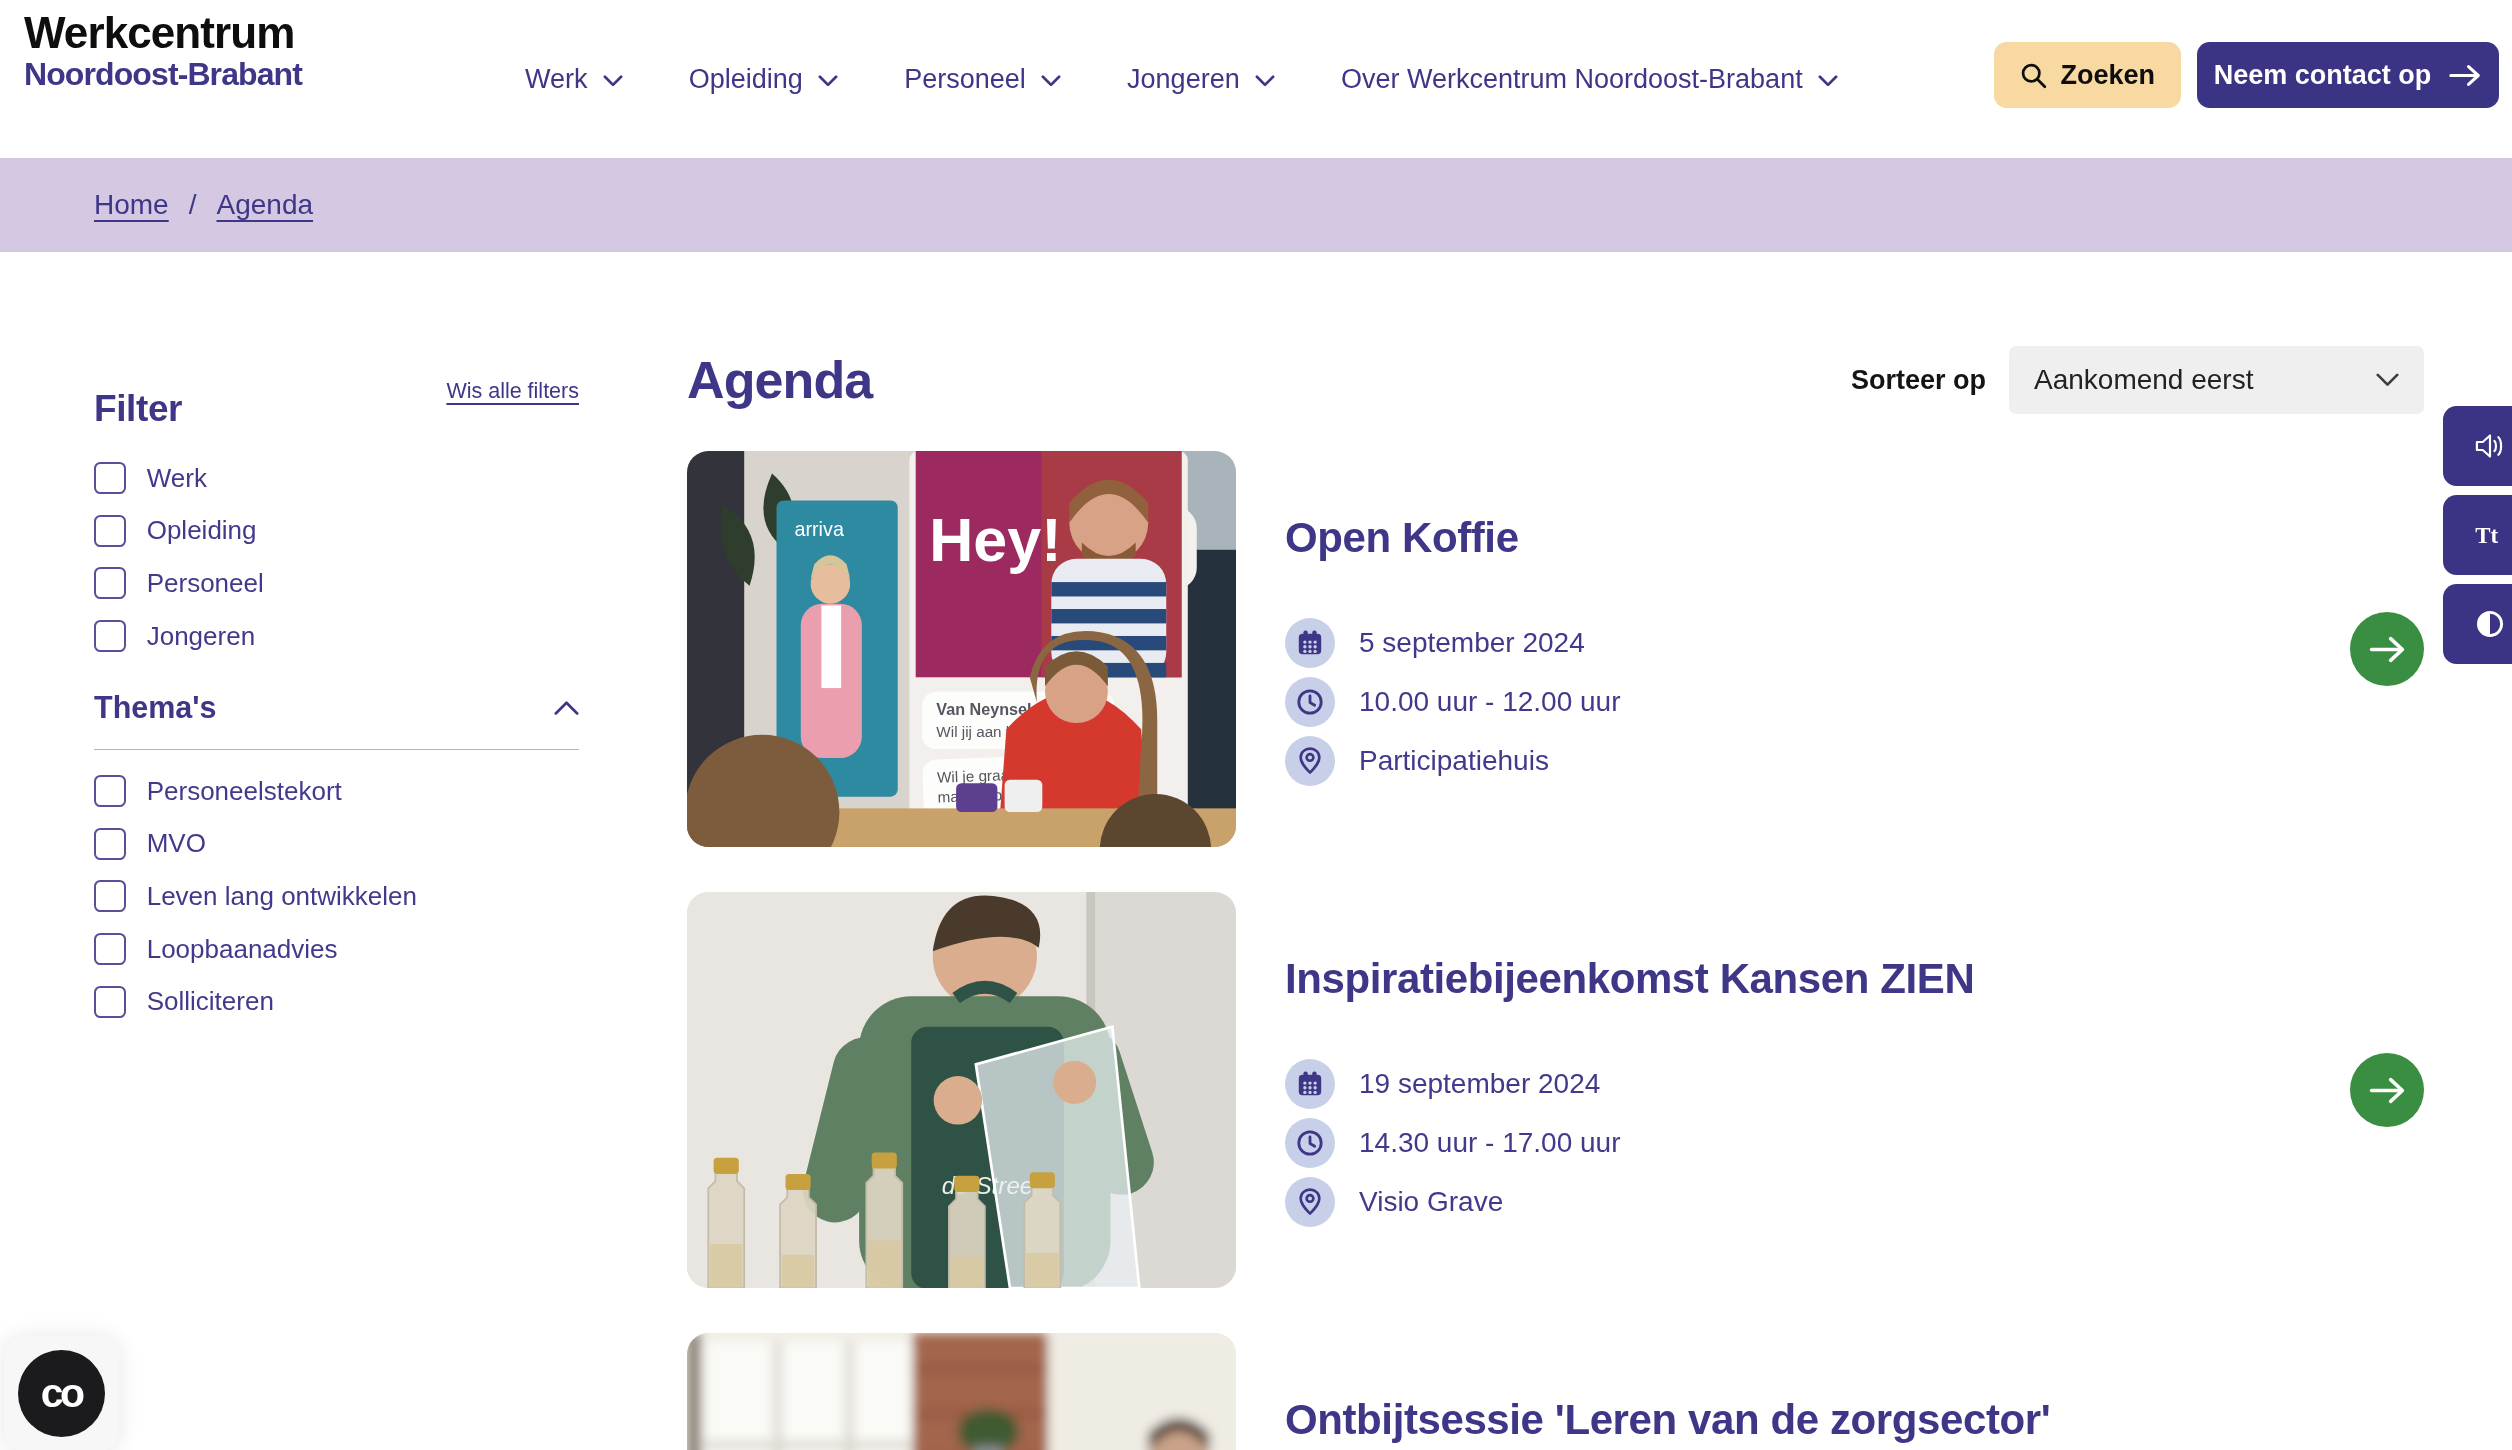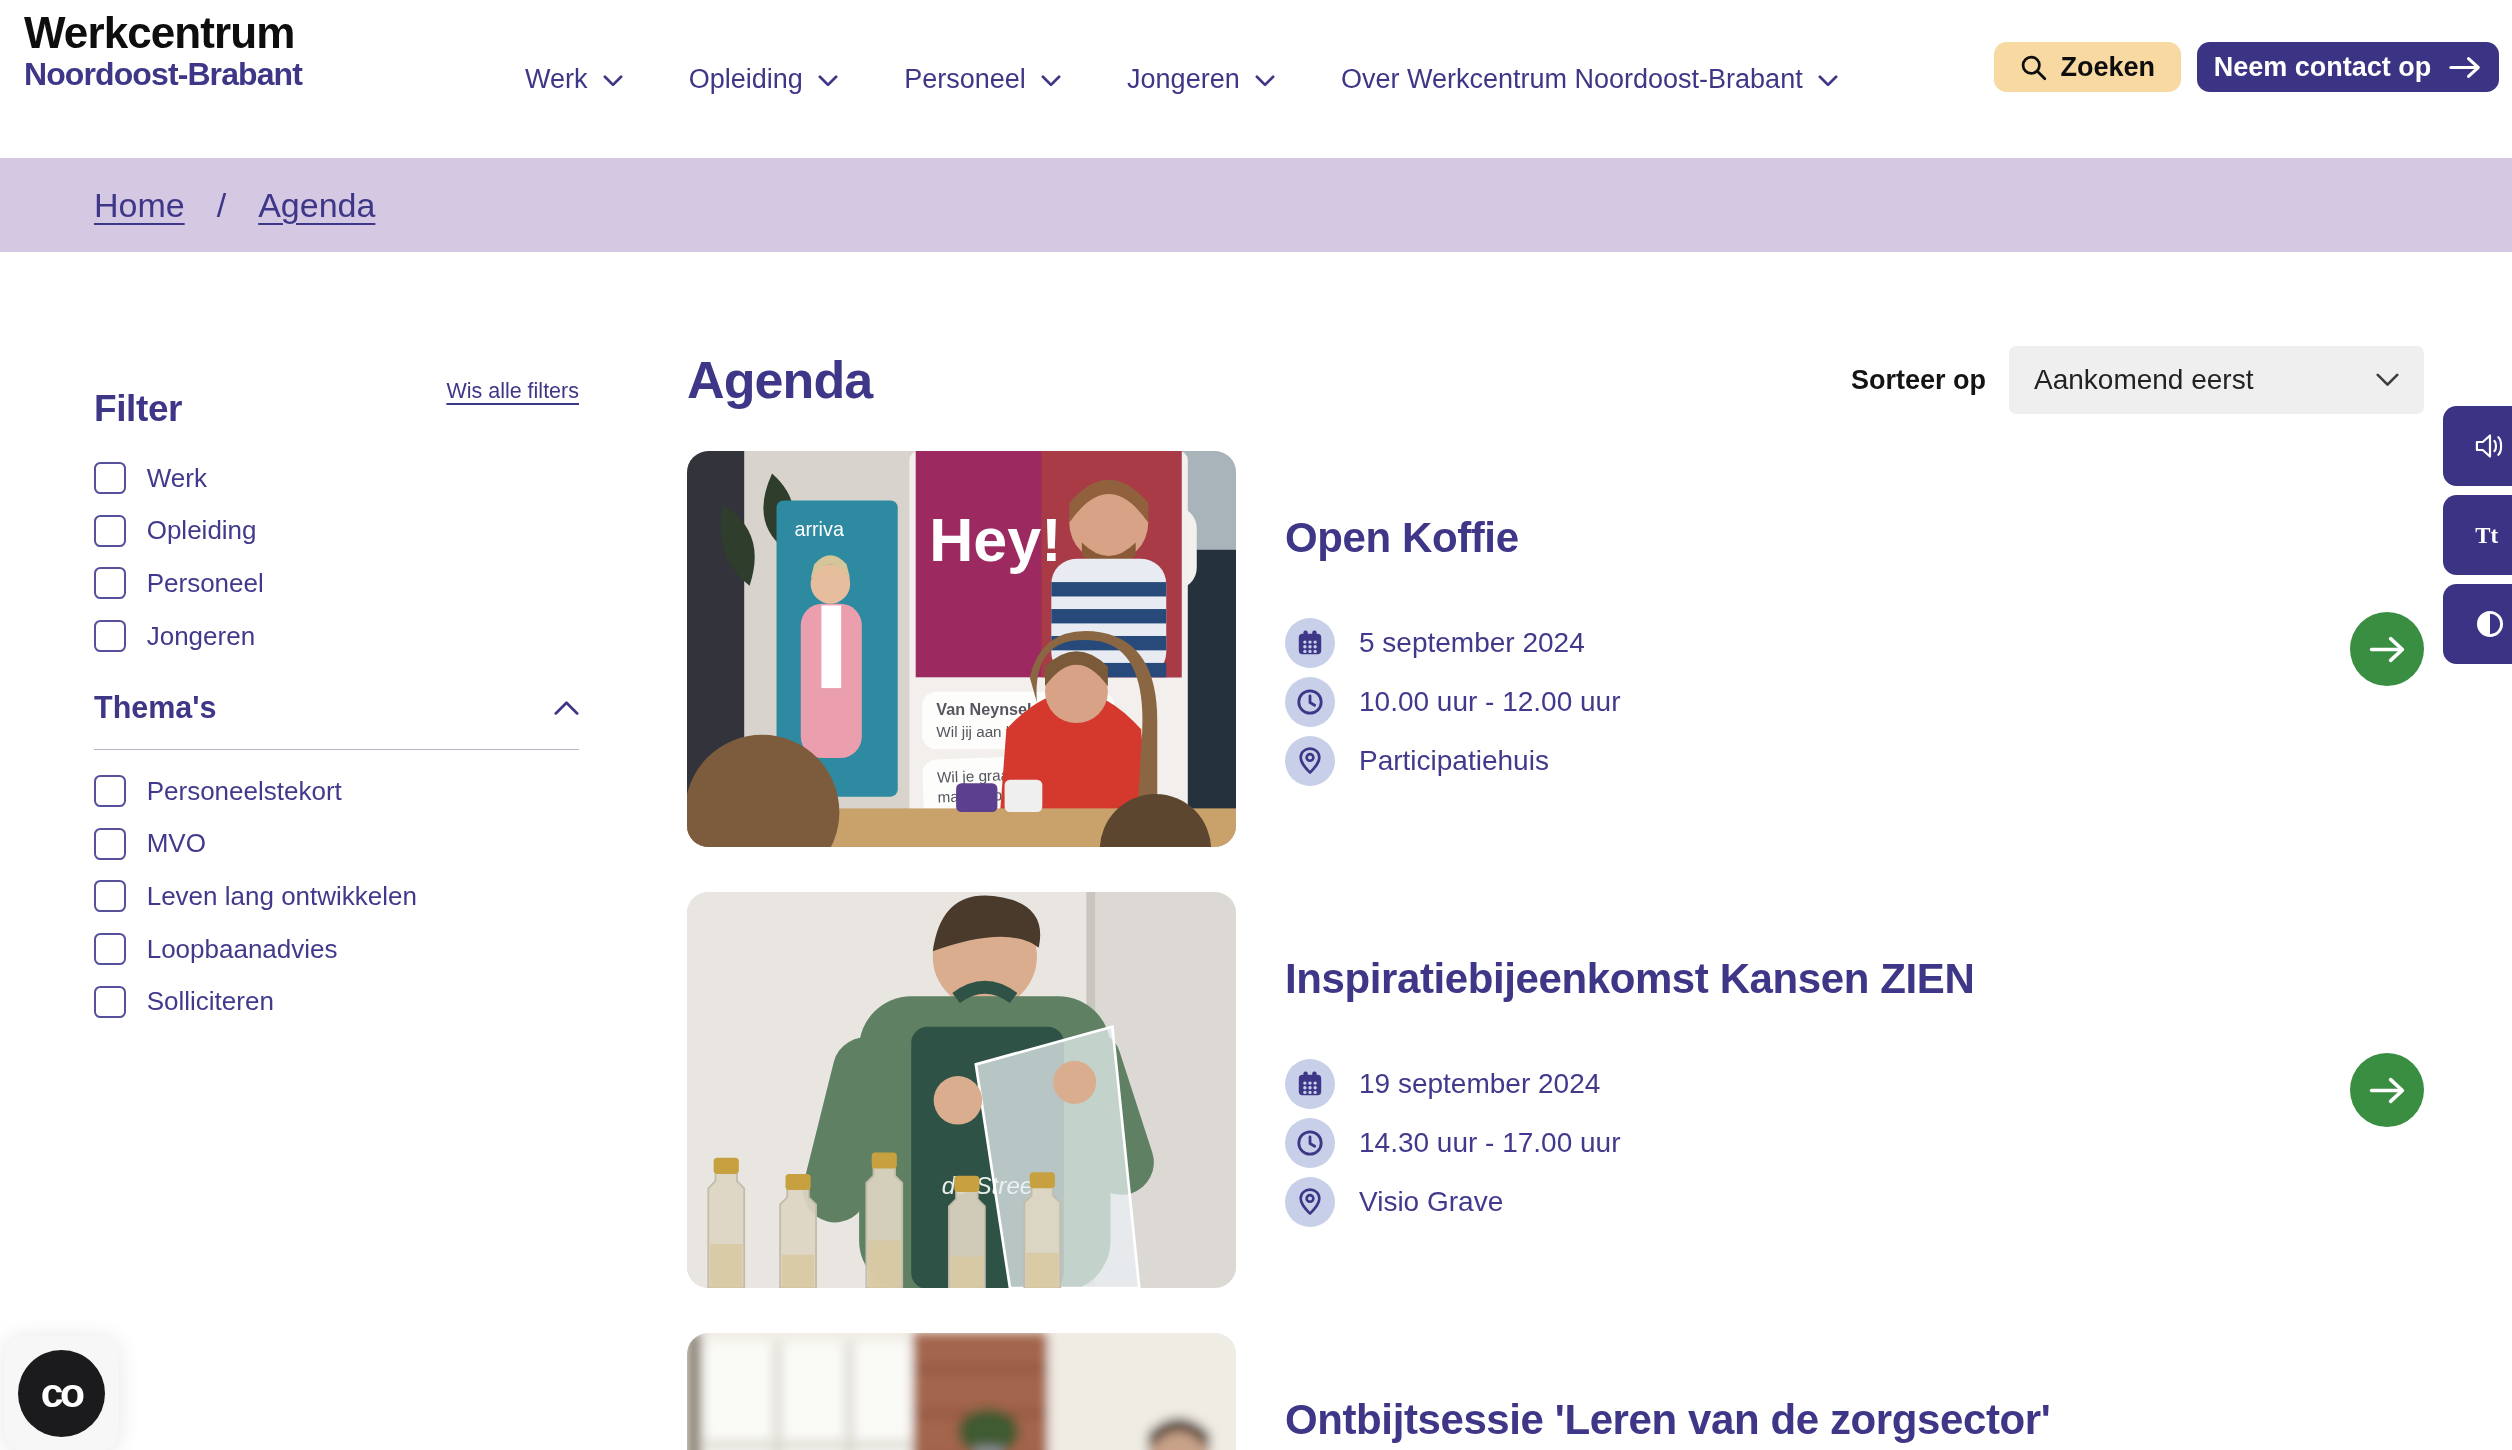--- a/index.html
+++ b/index.html
@@ -16,29 +16,29 @@
   .site-header { position: absolute; left: 0; top: 0; width: 2512px; height: 158px; background: #fff; }
   .logo { position: absolute; left: 24px; top: 9px; line-height: 1.1; cursor: pointer; }
   .logo .l1 { display:block; font-size: 44px; font-weight: 800; letter-spacing: -0.9px; color: #0e0e0e; }
   .logo .l2 { display:block; font-size: 32px; font-weight: 800; letter-spacing: -0.9px; color: var(--brand-purple, #3e3687); }
 
   .main-nav { position: absolute; left: 525px; top: 0; height: 158px; display: flex; align-items: center; gap: 66px; }
   .nav-item { display: flex; align-items: center; gap: 15.3px; font-size: 27px; color: var(--brand-purple, #3e3687); cursor: pointer; white-space: nowrap; }
   .nav-item svg { margin-top: 4.5px; flex-shrink: 0; }
 
   .header-actions { position: absolute; right: 13.5px; top: 42px; display: flex; gap: 16px; }
-  .btn { height: 50px; border: none; border-radius: 12.6px; display: flex; align-items: center; justify-content: center;
+  .btn { height: 66px; border: none; border-radius: 12.6px; display: flex; align-items: center; justify-content: center;
          font-family: inherit; font-size: 27px; font-weight: 700; cursor: pointer; }
   .btn-search { width: 187px; background: var(--cream, #f7d9a1); color: #0e0e0e; gap: 12.6px; }
   .btn-contact { width: 302px; background: var(--button-purple, #3b3383); color: #fff; gap: 18px; }
 
   
   .breadcrumb-bar { position: absolute; left: 0; top: 158px; width: 2512px; height: 94px; background: var(--lavender, #d5c8e2);
-                    display: flex; align-items: center; padding-left: 94px; box-sizing: border-box; gap: 32px;
-                    font-size: 34px; color: var(--brand-purple, #3e3687); }
+                    display: flex; align-items: center; padding-left: 94px; box-sizing: border-box; gap: 20px;
+                    font-size: 28px; color: var(--brand-purple, #3e3687); }
   .crumb { color: var(--brand-purple, #3e3687); text-decoration: underline; text-underline-offset: 6.3px; text-decoration-thickness: 1.8px; cursor: pointer; }
   .crumb-sep { text-decoration: none; }
 
   
   .filter-panel { position: absolute; left: 94px; top: 352px; width: 485px; }
   .filter-head { display: flex; justify-content: space-between; align-items: center; }
   .filter-title { font-size: 37px; font-weight: 700; color: var(--brand-purple, #3e3687); letter-spacing: -0.4px; margin-top: 36px; }
   .clear-filters { font-size: 21.5px; color: var(--brand-purple, #3e3687); text-decoration: underline; text-underline-offset: 4.5px; cursor: pointer; }
   .cb-list { margin-top: 32px; display: flex; flex-direction: column; gap: 20.7px; }
   .cb-row { display: flex; align-items: center; gap: 20.7px; cursor: pointer; }

